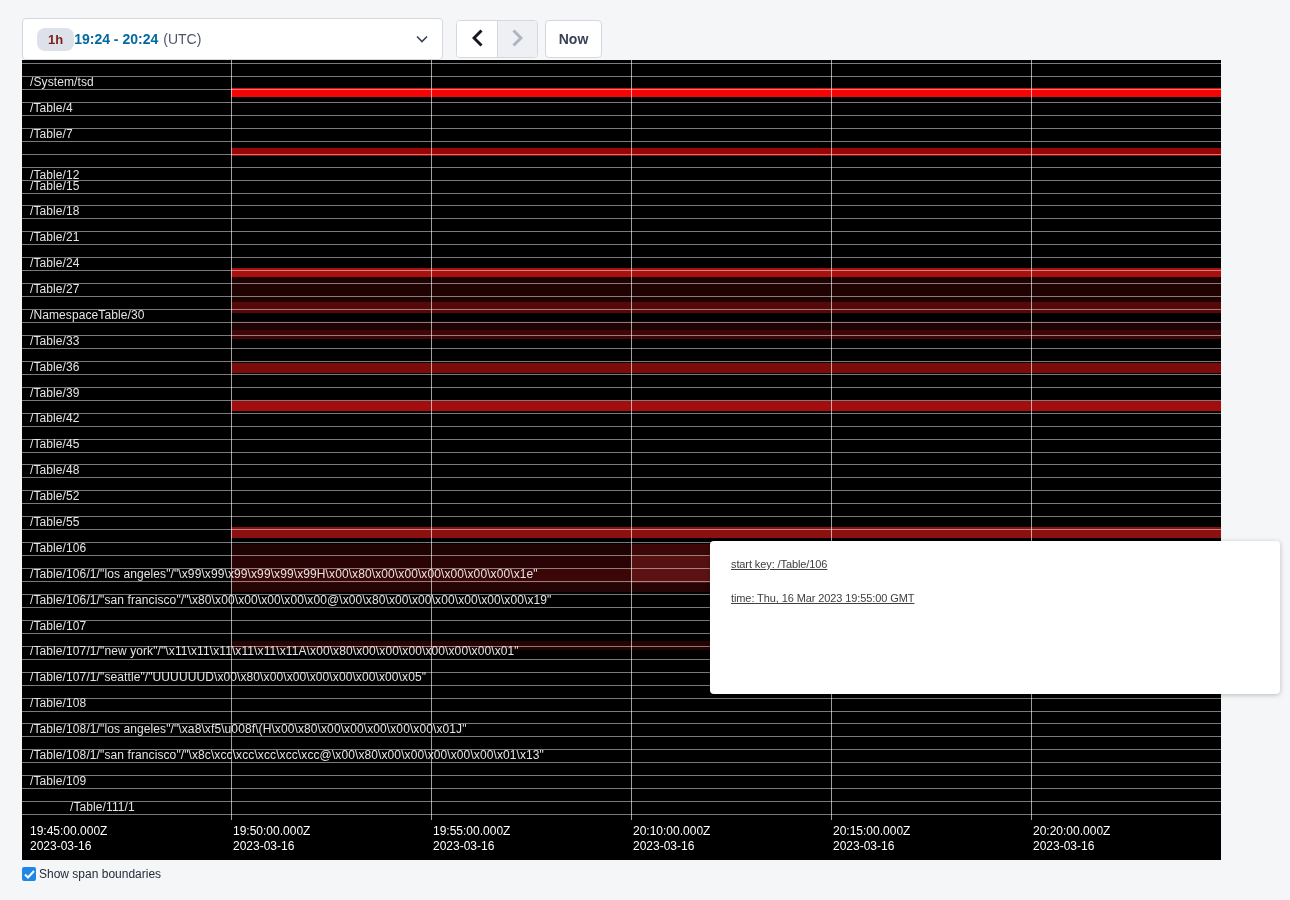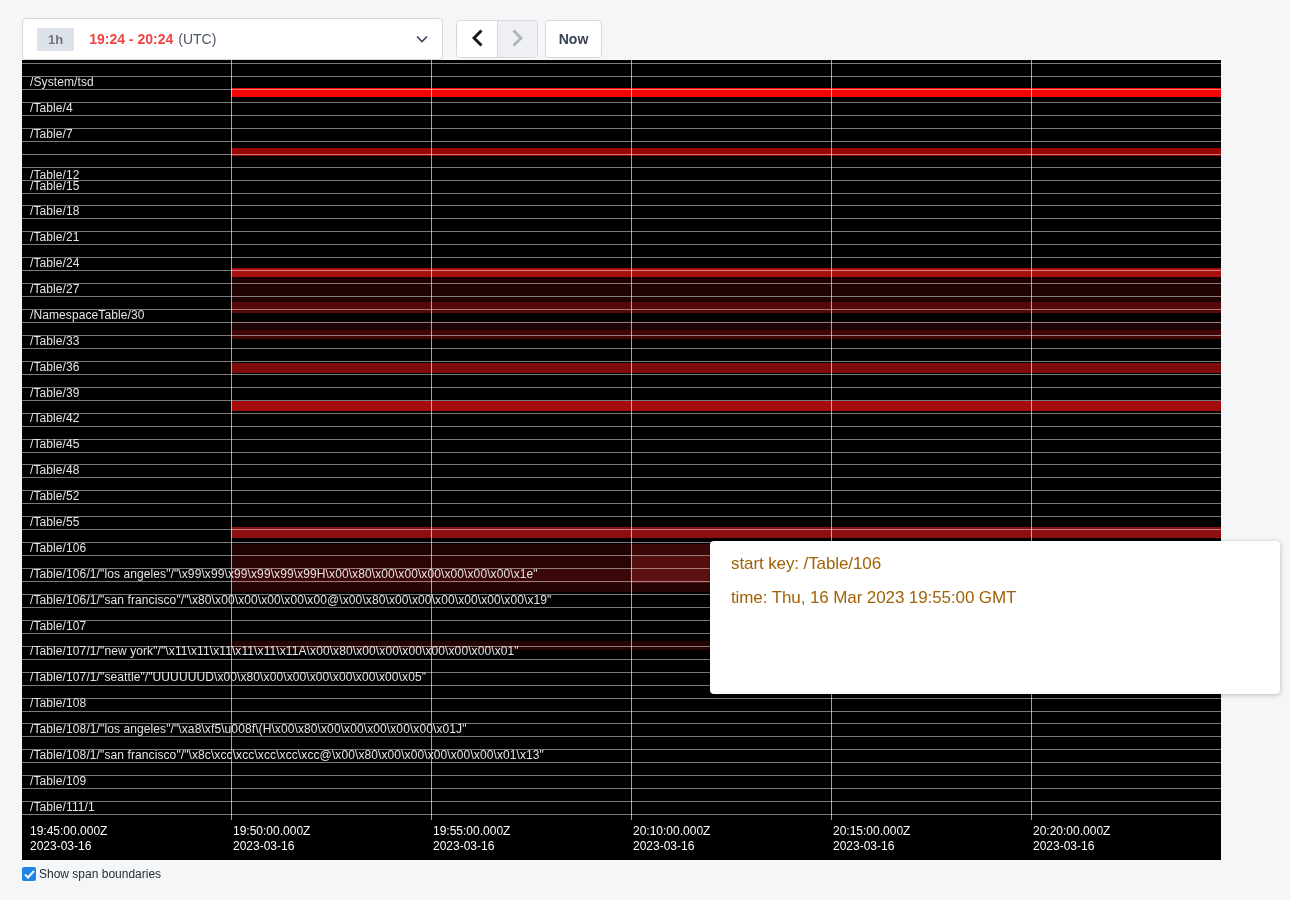--- a/index.html
+++ b/index.html
@@ -8,24 +8,24 @@
   .page { position:relative; width:1290px; height:900px; }
 
   
   .toolbar { position:absolute; left:0; top:0; width:100%; height:60px; }
   .time-select {
     position:absolute; left:22px; top:18px; width:421px; height:42px;
     background:#fff; border:1px solid #d5d9df; border-radius:4px;
     display:flex; align-items:center; padding:0 14px; cursor:pointer;
   }
   .preset-badge {
-    background:#dde2ea; color:#737373; font-size:13px; font-weight:bold;
-    padding:5px 11px; border-radius:0; margin-right:15px; line-height:1;
-  }
-  .range-label { font-size:14px; font-weight:bold; color:#ef4444; }
+    background:#dde2ea; color:#7f1d1d; font-size:13px; font-weight:bold;
+    padding:5px 11px; border-radius:8px; margin-right:0; line-height:1;
+  }
+  .range-label { font-size:14px; font-weight:bold; color:#0369a1; }
   .tz-label { font-size:14px; font-weight:normal; color:#4d5668; margin-left:5px; }
   .chev-down { margin-left:auto; display:flex; align-items:center; }
   .nav-group {
     position:absolute; left:456px; top:20px; height:38px; display:flex;
     border:1px solid #d5d9df; border-radius:4px; overflow:hidden; background:#fff;
   }
   .nav-btn {
     width:40px; height:100%; display:flex; align-items:center; justify-content:center;
     background:#fff; border:none; cursor:pointer;
   }
@@ -51,22 +51,22 @@
   }
   .x-tick { position:absolute; top:764px; color:#fff; font-size:12px; line-height:15px; white-space:nowrap; }
 
   
   .tooltip {
     position:absolute; left:710px; top:541px; width:570px; height:153px;
     background:#fff; border-radius:4px; padding:13px 21px;
     box-shadow:0 1px 5px rgba(0,0,0,0.25);
   }
   .tooltip-line {
-    font-size:17px; color:#a16207; line-height:20px; margin-bottom:14px;
-    white-space:nowrap; letter-spacing:-0.1px;
+    font-size:11px; color:#404040; line-height:20px; margin-bottom:14px;
+    white-space:nowrap; letter-spacing:-0.1px;text-decoration:underline;
   }
 
   
   .boundaries-control {
     position:absolute; left:22px; top:867px; display:flex; align-items:center; cursor:pointer;
   }
   .checkbox {
     width:14px; height:14px; background:#1e87e5; border-radius:2px;
     display:flex; align-items:center; justify-content:center; margin-right:2px;
   }
@@ -211,21 +211,21 @@
       <div class="span-label" style="top: 482px;">/Table/106</div>
       <div class="span-label" style="top: 508px;">/Table/106/1/"los angeles"/"\x99\x99\x99\x99\x99\x99H\x00\x80\x00\x00\x00\x00\x00\x00\x1e"</div>
       <div class="span-label" style="top: 534px;">/Table/106/1/"san francisco"/"\x80\x00\x00\x00\x00\x00@\x00\x80\x00\x00\x00\x00\x00\x00\x19"</div>
       <div class="span-label" style="top: 560px;">/Table/107</div>
       <div class="span-label" style="top: 585px;">/Table/107/1/"new york"/"\x11\x11\x11\x11\x11\x11A\x00\x80\x00\x00\x00\x00\x00\x00\x01"</div>
       <div class="span-label" style="top: 611px;">/Table/107/1/"seattle"/"UUUUUUD\x00\x80\x00\x00\x00\x00\x00\x00\x05"</div>
       <div class="span-label" style="top: 637px;">/Table/108</div>
       <div class="span-label" style="top: 663px;">/Table/108/1/"los angeles"/"\xa8\xf5\u008f\(H\x00\x80\x00\x00\x00\x00\x00\x01J"</div>
       <div class="span-label" style="top: 689px;">/Table/108/1/"san francisco"/"\x8c\xcc\xcc\xcc\xcc\xcc@\x00\x80\x00\x00\x00\x00\x00\x01\x13"</div>
       <div class="span-label" style="top: 715px;">/Table/109</div>
-      <div class="span-label" style="top: 741px;">/Table/111/1</div>
+      <div class="span-label" style="top: 741px; margin-left: 40px;">/Table/111/1</div>
       <div class="x-tick" style="left: 8px; top: 764px;">
         <div>19:45:00.000Z</div>
         <div>2023-03-16</div>
       </div>
       <div class="x-tick" style="left: 211px; top: 764px;">
         <div>19:50:00.000Z</div>
         <div>2023-03-16</div>
       </div>
       <div class="x-tick" style="left: 411px; top: 764px;">
         <div>19:55:00.000Z</div>

